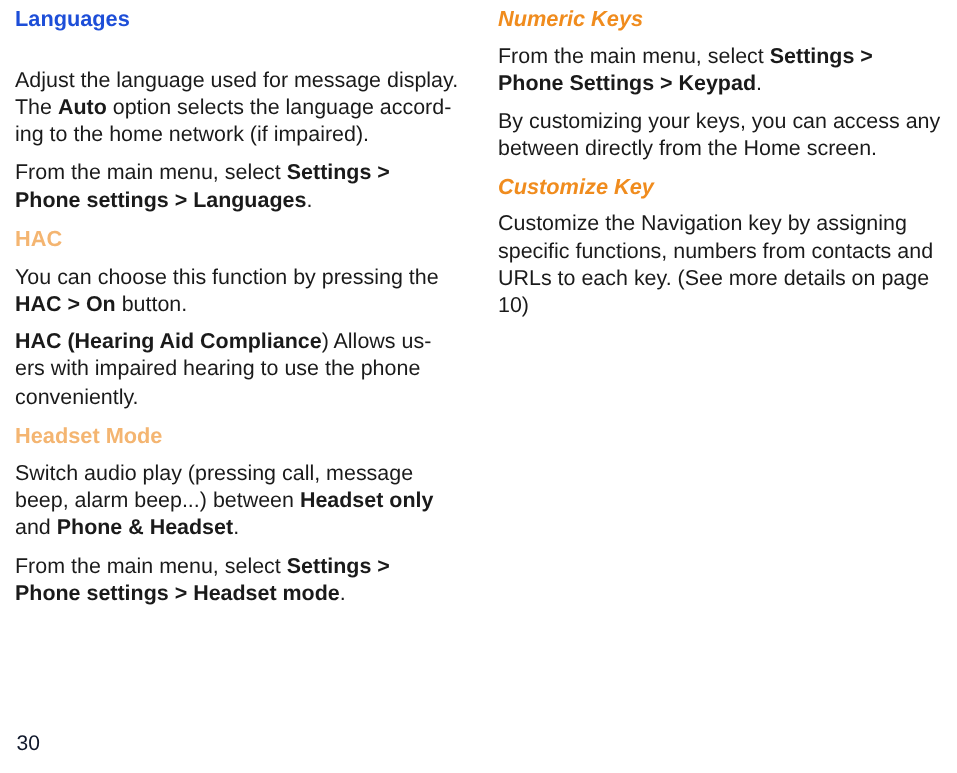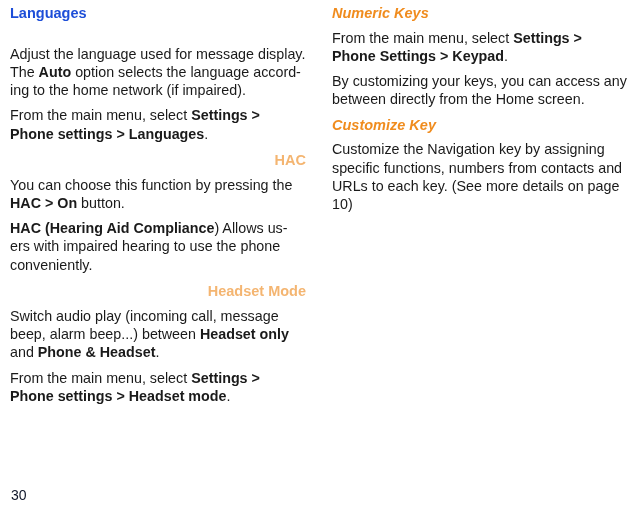--- a/index.html
+++ b/index.html
@@ -33,21 +33,20 @@
     font-size: 14.5px;
     font-style: italic;
     margin-bottom: 6px;
   }
   .h-light {
     color: #f4b571;
     font-weight: bold;
     font-size: 14.5px;
     margin-top: 8px;
     margin-bottom: 6px;
-    text-align: right;
   }
   p { margin-bottom: 7px; }
   b { font-weight: bold; }
   .pagenum {
     position: absolute;
     left: 11px;
     bottom: 10px;
     font-size: 14px;
     color: #0f172a;
   }
@@ -70,21 +69,21 @@
     <div class="h-light">HAC</div>
     <p>
       <span>You can choose this function by pressing the </span><b>HAC &gt; On</b><span> button.</span>
     </p>
     <p>
       <b>HAC (Hearing Aid Compliance</b><span>) Allows us-ers with impaired hearing to use the phone conveniently.</span>
     </p>
 
     <div class="h-light">Headset Mode</div>
     <p>
-      <span>Switch audio play (incoming call, message beep, alarm beep...) between </span><b>Headset only</b><span> and </span><b>Phone &amp; Headset</b><span>.</span>
+      <span>Switch audio play (pressing call, message beep, alarm beep...) between </span><b>Headset only</b><span> and </span><b>Phone &amp; Headset</b><span>.</span>
     </p>
     <p>
       <span>From the main menu, select </span><b>Settings &gt; Phone settings &gt; Headset mode</b><span>.</span>
     </p>
 
   </div>
 
   <div class="col">
 
 

